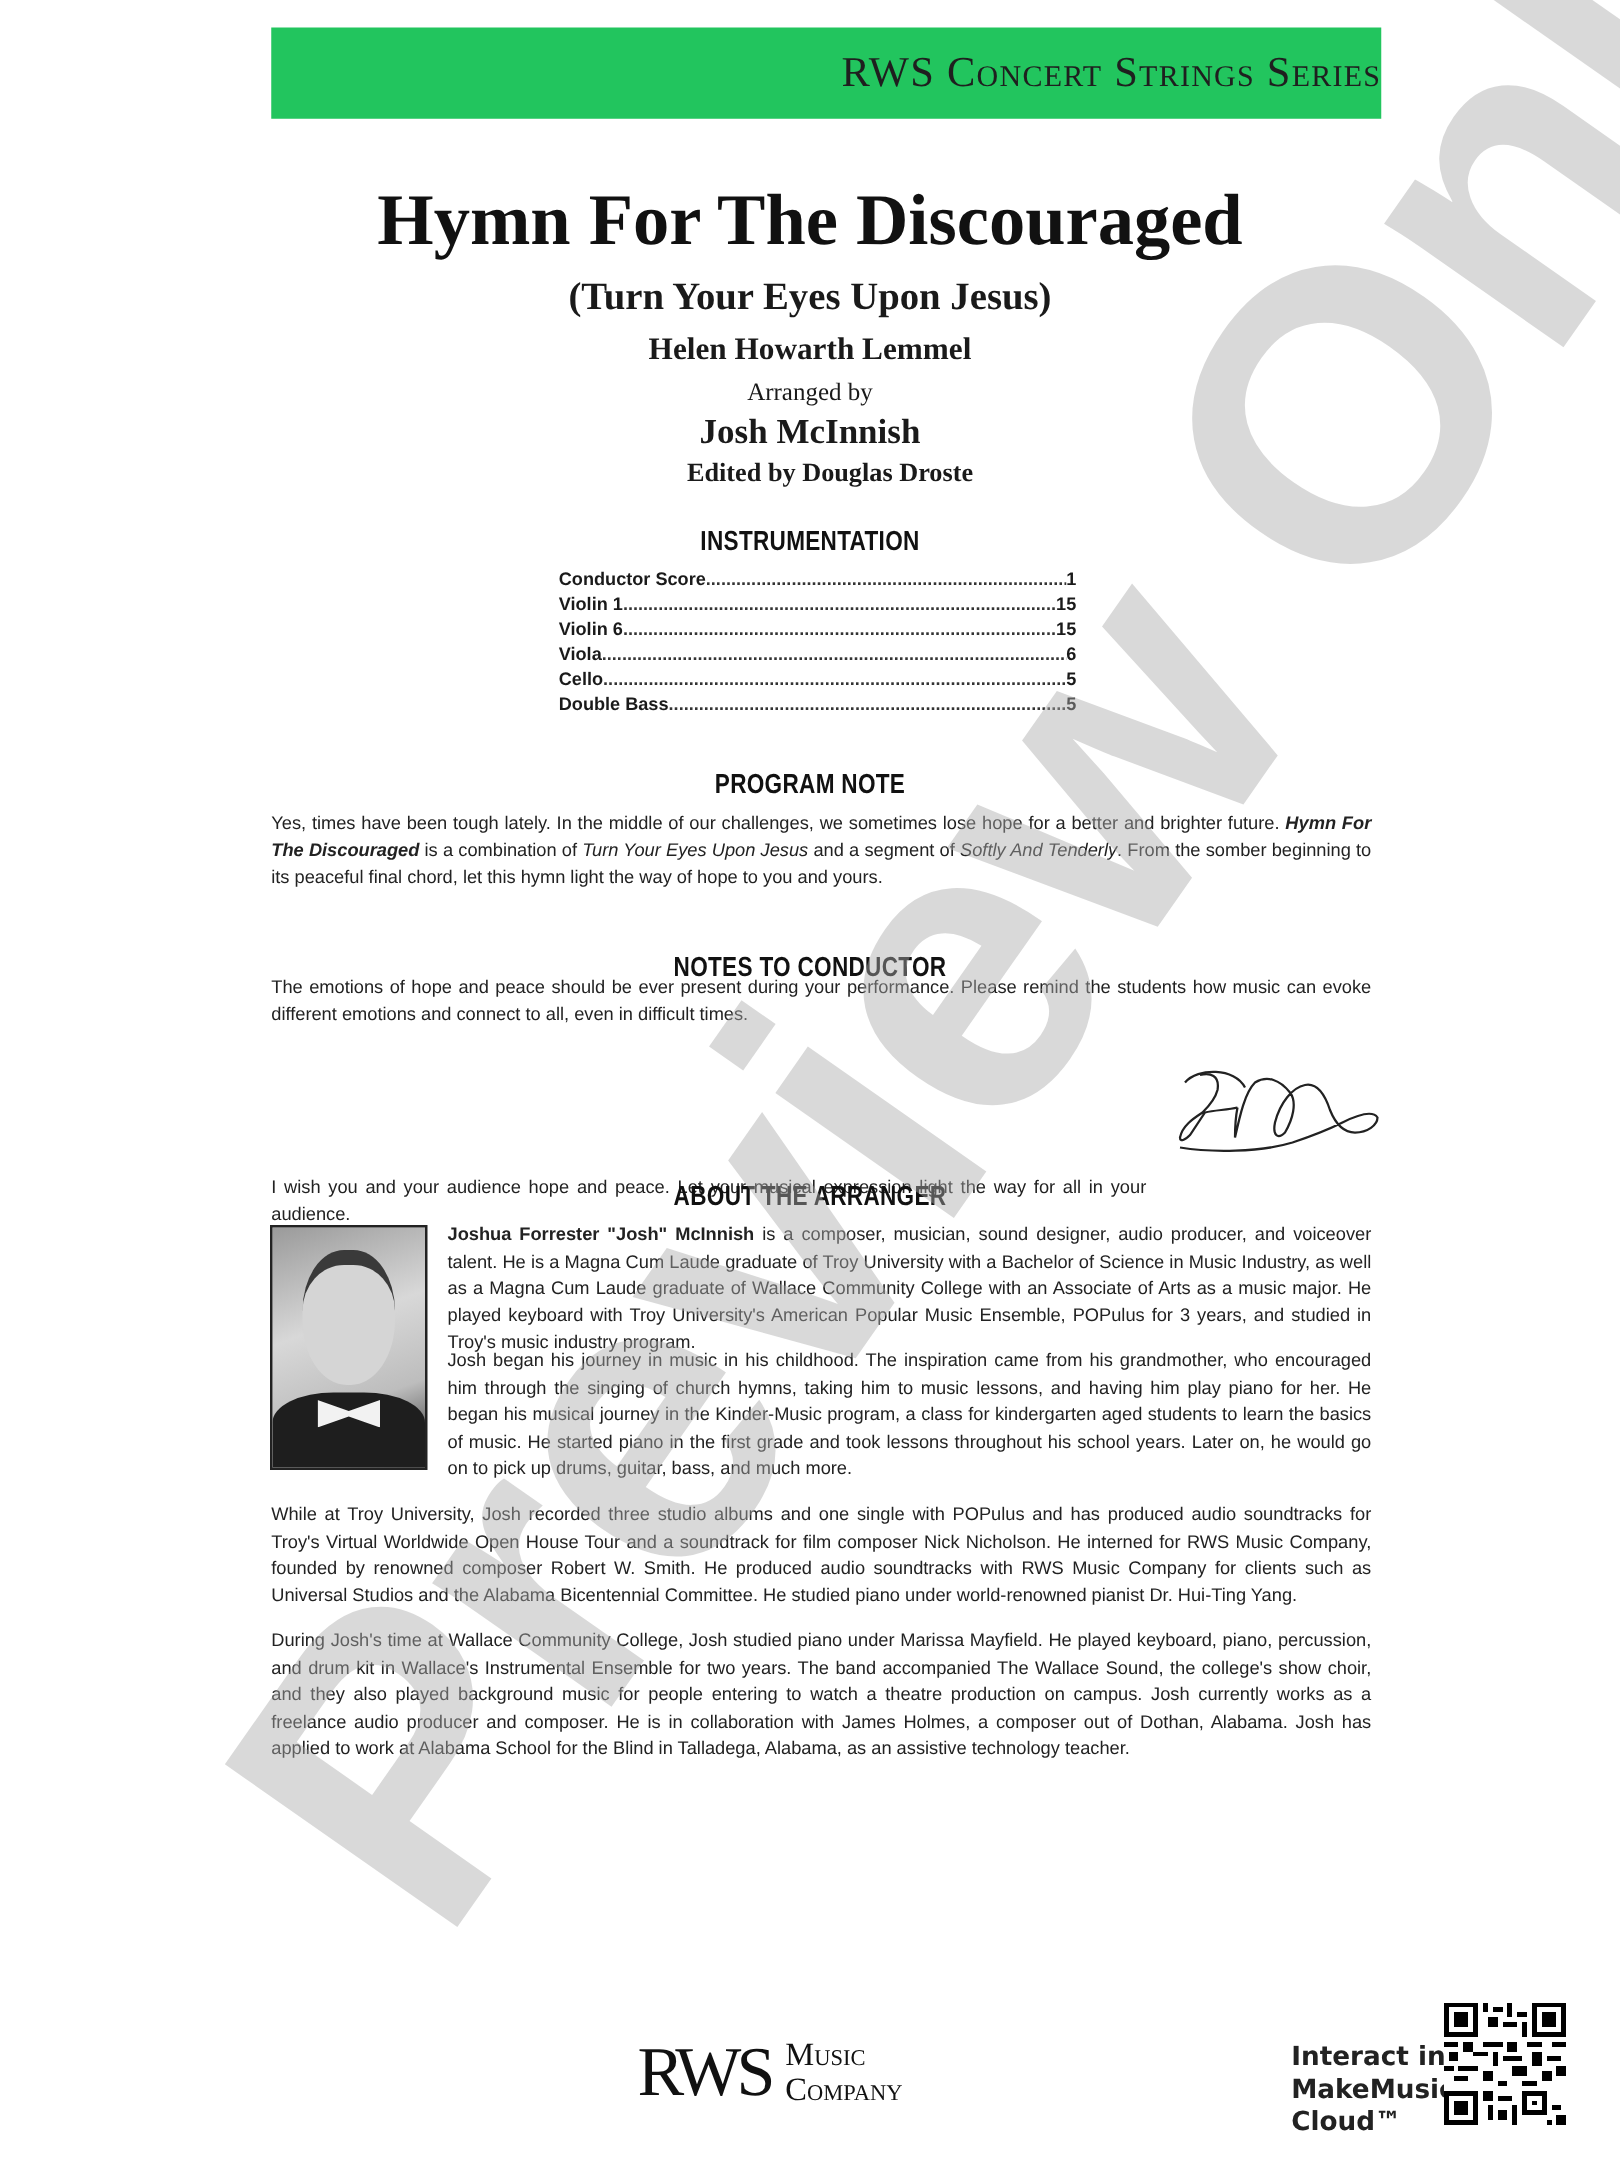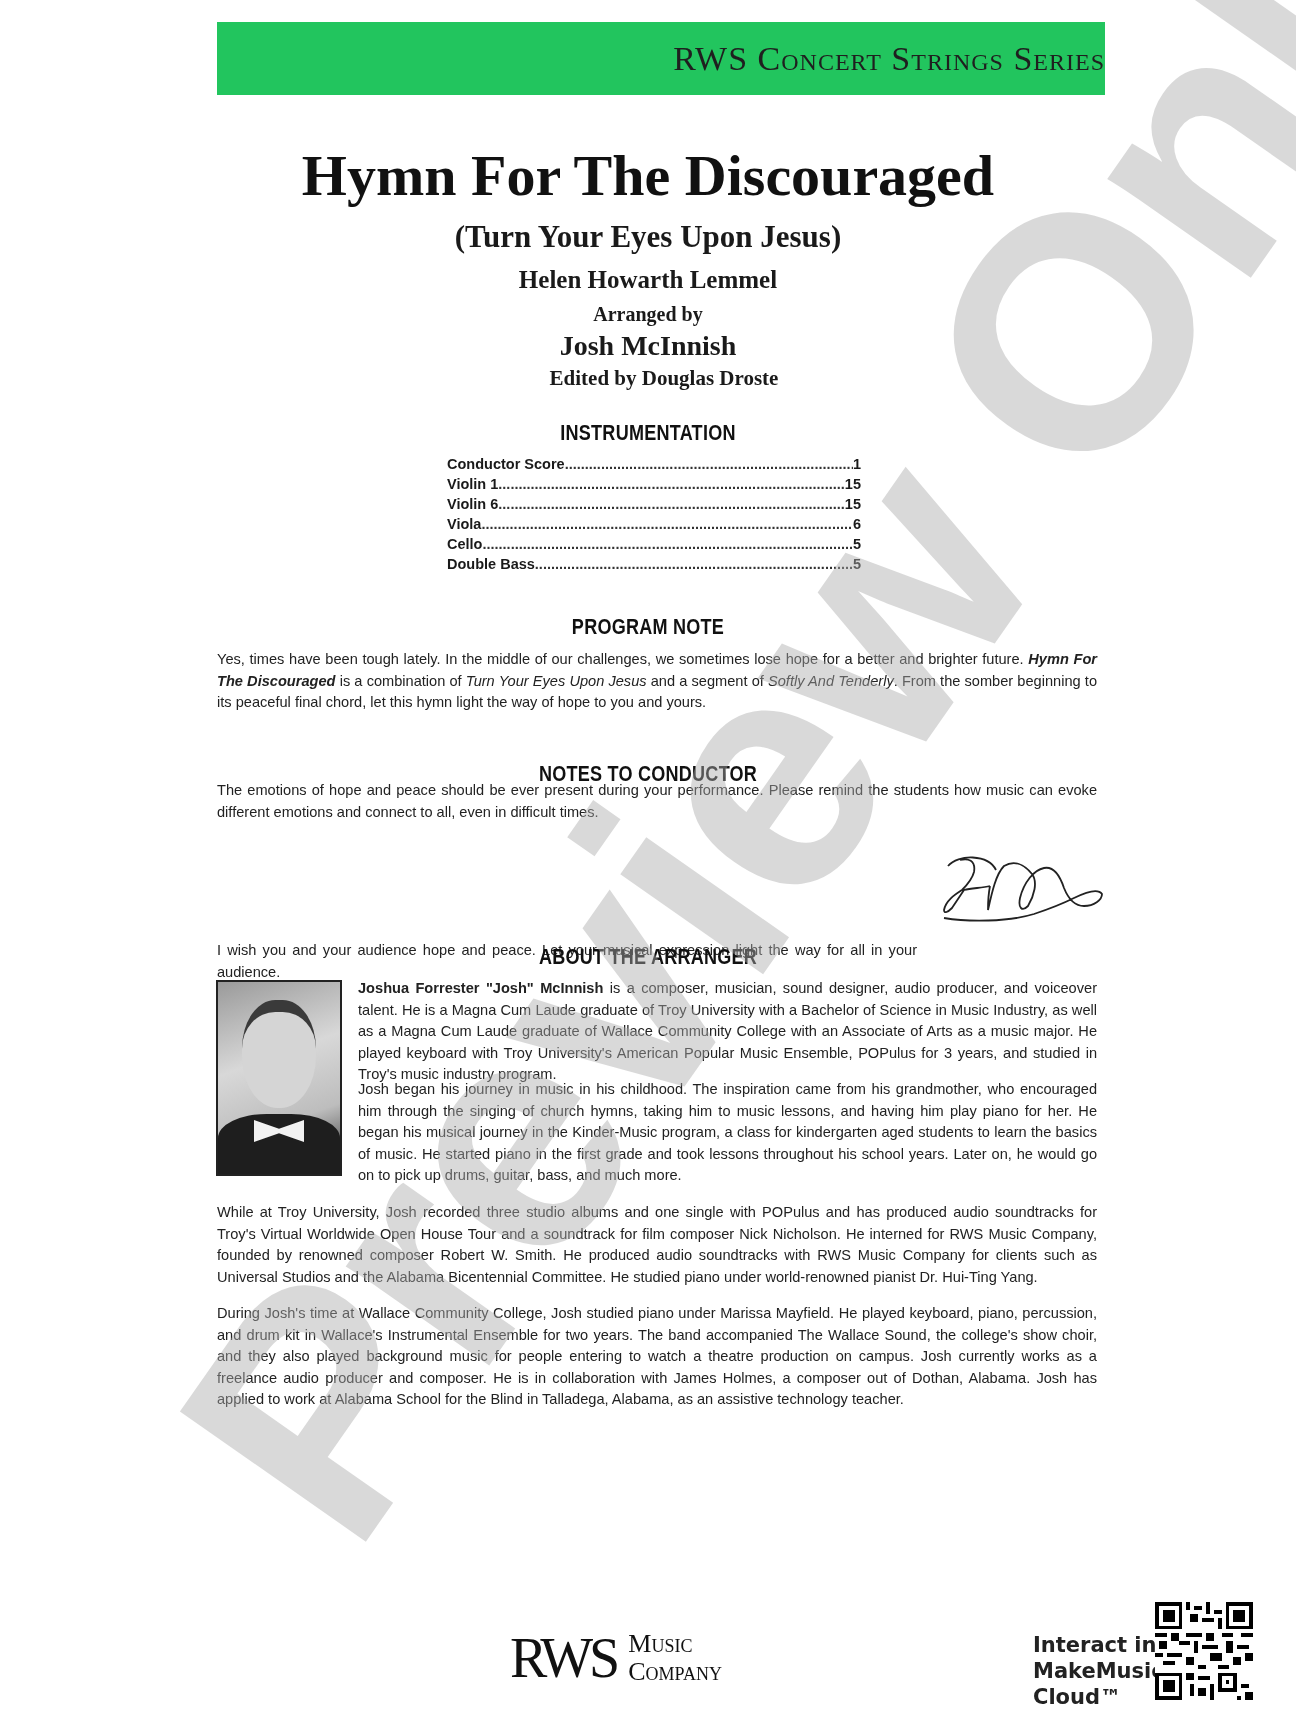--- a/index.html
+++ b/index.html
@@ -14,21 +14,21 @@
     background: #22c55e; display: flex; align-items: center; justify-content: flex-end;
   }
   .series-bar span {
     font-family: "Liberation Serif", serif; font-size: 34px; letter-spacing: 1px;
     color: #1f1f1f; font-variant: small-caps;
   }
   .center { position: absolute; left: 0; width: 1296px; text-align: center; font-family: "Liberation Serif", serif; }
   .title { top: 142px; font-size: 58px; font-weight: bold; color: #111; }
   .subtitle { top: 219px; font-size: 31px; font-weight: bold; }
   .composer { top: 266px; font-size: 25px; font-weight: bold; }
-  .arr-label { top: 303px; font-size: 20px; font-weight: bold; }
+  .arr-label { top: 303px; font-size: 20px; font-weight: normal; }
   .arranger { top: 330px; font-size: 28px; font-weight: bold; }
   .editor { top: 366px; font-size: 21px; font-weight: bold; padding-left: 16px; }
 
   .heading {
     position: absolute; left: 0; width: 1296px; text-align: center;
     font-family: "Liberation Sans", sans-serif; font-weight: bold; font-size: 22px;
     transform: scaleX(0.82); color: #111; letter-spacing: 0.3px;
   }
   .instr { position: absolute; left: 447px; top: 454px; width: 414px; font-size: 14.5px; font-weight: bold; }
   .instr-row { display: flex; height: 20px; line-height: 20px; }

